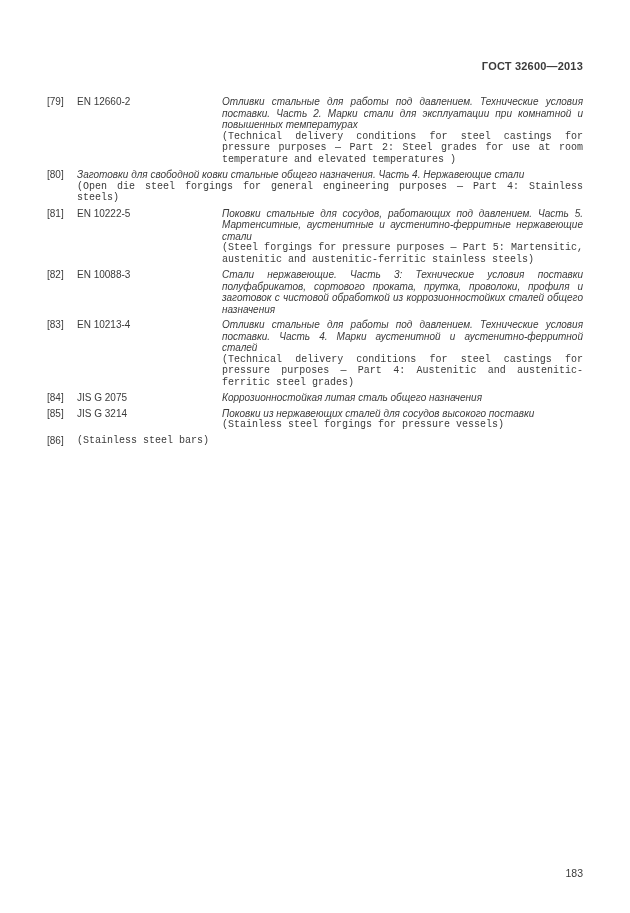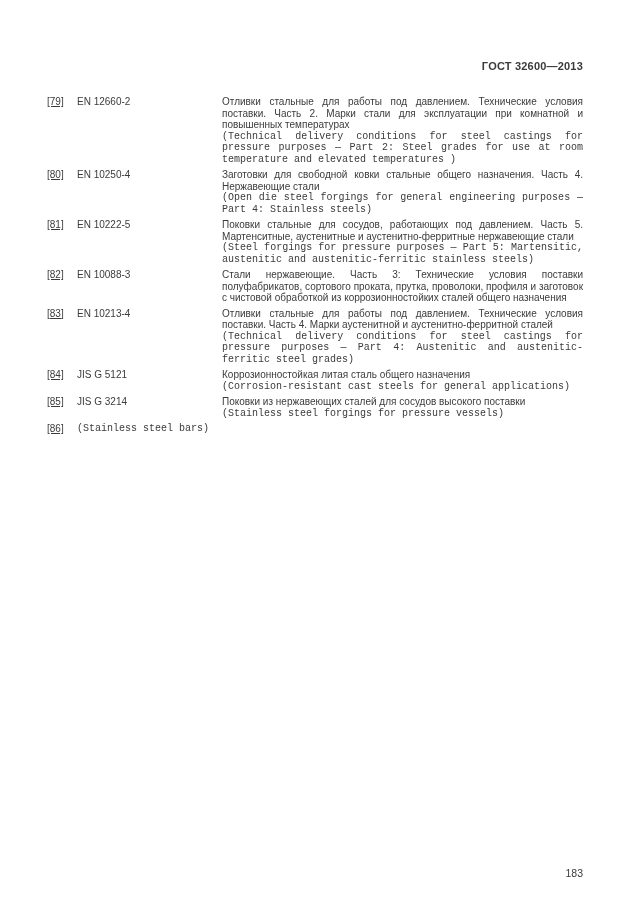--- a/index.html
+++ b/index.html
@@ -33,33 +33,33 @@
   }
   .ref {
     display: flex;
     font-size: 10px;
     line-height: 11.5px;
     margin-bottom: 4px;
   }
   .ref-num {
     width: 30px;
     flex: none;
-    text-decoration: underline;
   }
   .ref-code {
     width: 145px;
     flex: none;
     white-space: nowrap;
   }
   .ref-desc {
     flex: 1;
     text-align: justify;
   }
   .ref-desc .ru {
     display: block;
+    font-style: italic;
   }
   .ref-desc .en {
     display: block;
     font-family: Liberation Mono, monospace;
   }
   .page-number {
     position: absolute;
     right: 47px;
     bottom: 50px;
     font-size: 10.5px;
@@ -78,21 +78,20 @@
       <span class="ref-num">[79]</span>
       <span class="ref-code">EN 12660-2</span>
       <span class="ref-desc">
         <span class="ru">Отливки стальные для работы под давлением. Технические условия поставки. Часть 2. Марки стали для эксплуатации при комнатной и повышенных температурах</span>
         <span class="en">(Technical delivery conditions for steel castings for pressure purposes — Part 2: Steel grades for use at room temperature and elevated temperatures )</span>
       </span>
     </div>
 
     <div class="ref">
       <span class="ref-num">[80]</span>
-      <span class="ref-code">EN 10250-4</span>
       <span class="ref-desc">
         <span class="ru">Заготовки для свободной ковки стальные общего назначения. Часть 4. Нержавеющие стали</span>
         <span class="en">(Open die steel forgings for general engineering purposes — Part 4: Stainless steels)</span>
       </span>
     </div>
 
     <div class="ref">
       <span class="ref-num">[81]</span>
       <span class="ref-code">EN 10222-5</span>
       <span class="ref-desc">
@@ -113,24 +112,23 @@
       <span class="ref-num">[83]</span>
       <span class="ref-code">EN 10213-4</span>
       <span class="ref-desc">
         <span class="ru">Отливки стальные для работы под давлением. Технические условия поставки. Часть 4. Марки аустенитной и аустенитно-ферритной сталей</span>
         <span class="en">(Technical delivery conditions for steel castings for pressure purposes — Part 4: Austenitic and austenitic-ferritic steel grades)</span>
       </span>
     </div>
 
     <div class="ref">
       <span class="ref-num">[84]</span>
-      <span class="ref-code">JIS G 5121</span>
+      <span class="ref-code">JIS G 2075</span>
       <span class="ref-desc">
         <span class="ru">Коррозионностойкая литая сталь общего назначения</span>
-        <span class="en">(Corrosion-resistant cast steels for general applications)</span>
       </span>
     </div>
 
     <div class="ref">
       <span class="ref-num">[85]</span>
       <span class="ref-code">JIS G 3214</span>
       <span class="ref-desc">
         <span class="ru">Поковки из нержавеющих сталей для сосудов высокого поставки</span>
         <span class="en">(Stainless steel forgings for pressure vessels)</span>
       </span>

